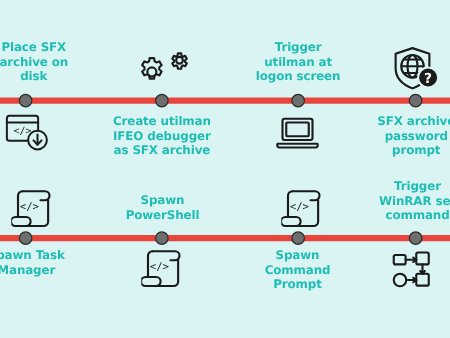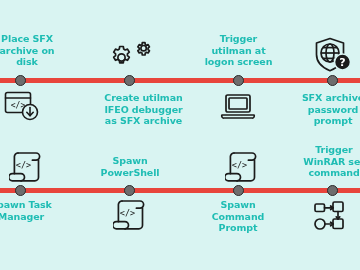--- a/index.html
+++ b/index.html
@@ -72,21 +72,21 @@
     <svg width="44" height="36" viewBox="0 0 44 36">
       <g fill="none" stroke="#1b1b1b" stroke-width="1.7" stroke-linejoin="round">
         <path d="M14.5 32.3 l2.3-.9a9.4 9.4 0 0 0 1.5 1.0l.4 2.5 3.6 0 .4-2.5a9.4 9.4 0 0 0 1.5-1.0l2.3.9 1.8-3.1-1.9-1.6a9.4 9.4 0 0 0 0-1.8l1.9-1.6-1.8-3.1-2.3.9a9.4 9.4 0 0 0-1.5-1.0l-.4-2.5-3.6 0-.4 2.5a9.4 9.4 0 0 0-1.5 1.0l-2.3-.9-1.8 3.1 1.9 1.6a9.4 9.4 0 0 0 0 1.8l-1.9 1.6z" transform="translate(-6,-11)"></path>
         <circle cx="14.5" cy="18.5" r="3.6"></circle>
         <path d="M32.2 14.0 l1.7-.7a7 7 0 0 0 1.1.8l.3 1.9 2.7 0 .3-1.9a7 7 0 0 0 1.1-.8l1.7.7 1.35-2.3-1.42-1.2a7 7 0 0 0 0-1.35l1.42-1.2-1.35-2.3-1.7.7a7 7 0 0 0-1.1-.8l-.3-1.9-2.7 0-.3 1.9a7 7 0 0 0-1.1.8l-1.7-.7-1.35 2.3 1.42 1.2a7 7 0 0 0 0 1.35l-1.42 1.2z"></path>
         <circle cx="36.6" cy="9.2" r="2.7"></circle>
       </g>
     </svg>
   </div>
   <div class="node" style="left:123.5px;top:75px;"></div>
-  <div class="lbl" style="left:95px;top:92px;width:97px;">Create utilman
+  <div class="lbl" style="left:81px;top:92px;width:97px;">Create utilman
 IFEO debugger
 as SFX archive</div>
 
   <div class="lbl" style="left:191px;top:33px;width:95px;">Trigger
 utilman at
 logon screen</div>
   <div class="node" style="left:232.5px;top:75px;"></div>
   <div class="ico" style="left:220px;top:92px;">
     <svg width="36" height="30" viewBox="0 0 36 30">
       <g fill="none" stroke="#1b1b1b" stroke-width="1.7" stroke-linejoin="round" stroke-linecap="round">

